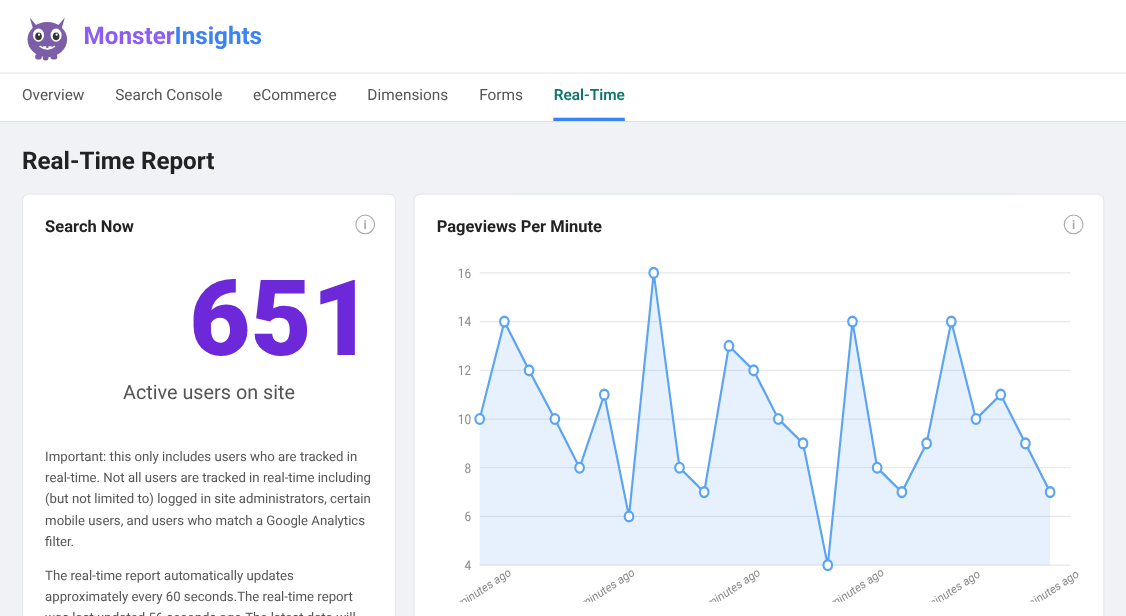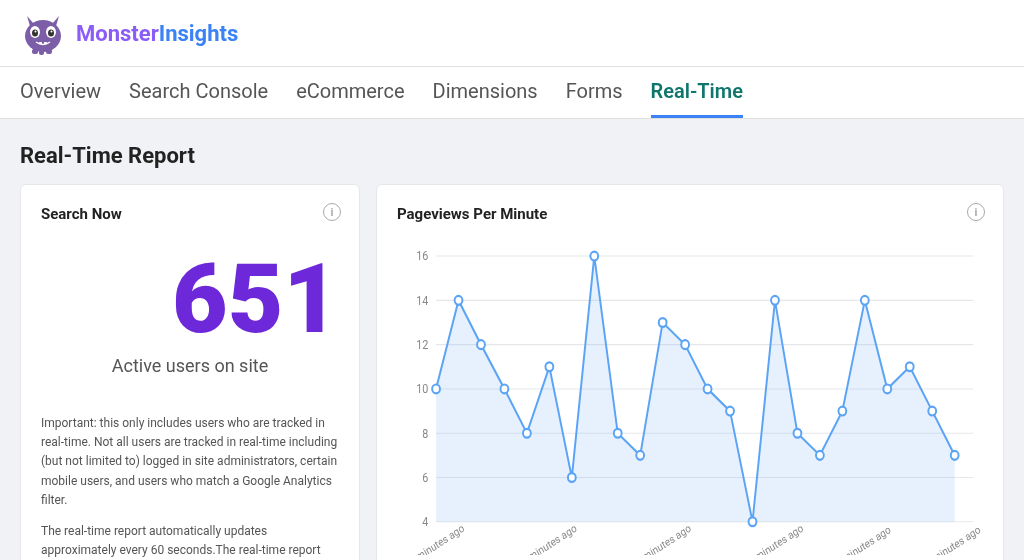--- a/index.html
+++ b/index.html
@@ -31,21 +31,21 @@
 
     .nav-bar {
       background: #fff;
       border-bottom: 1px solid #e0e0e0;
       padding: 0 20px;
       display: flex;
       align-items: center;
       gap: 28px;
     }
     .nav-item {
-      font-size: 20px;
+      font-size: 14px;
       color: #555;
       padding: 12px 0;
       cursor: pointer;
       text-decoration: none;
       border-bottom: 3px solid transparent;
     }
     .nav-item.active {
       color: #0f766e;
       border-bottom: 3px solid #3b82f6;
       font-weight: 600;

